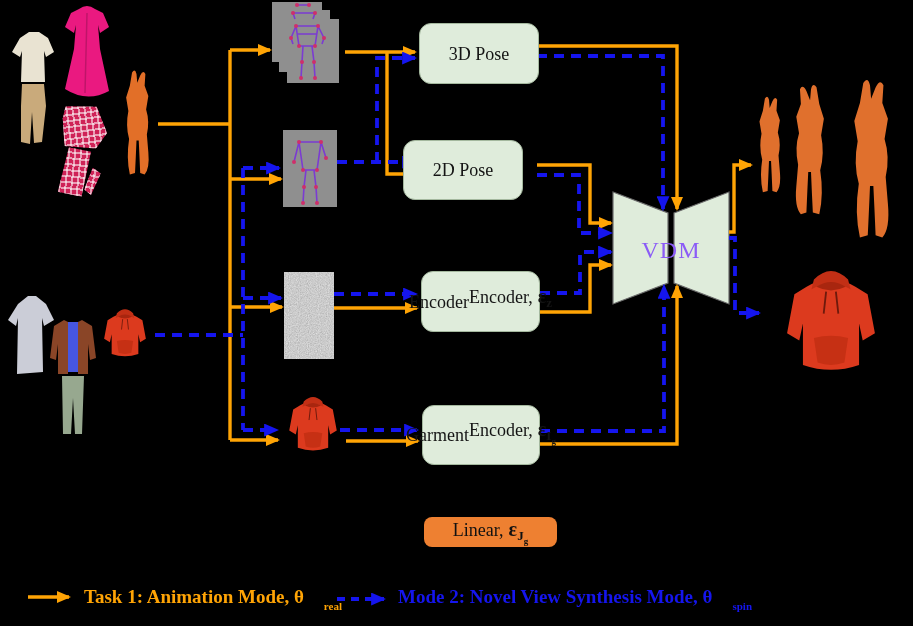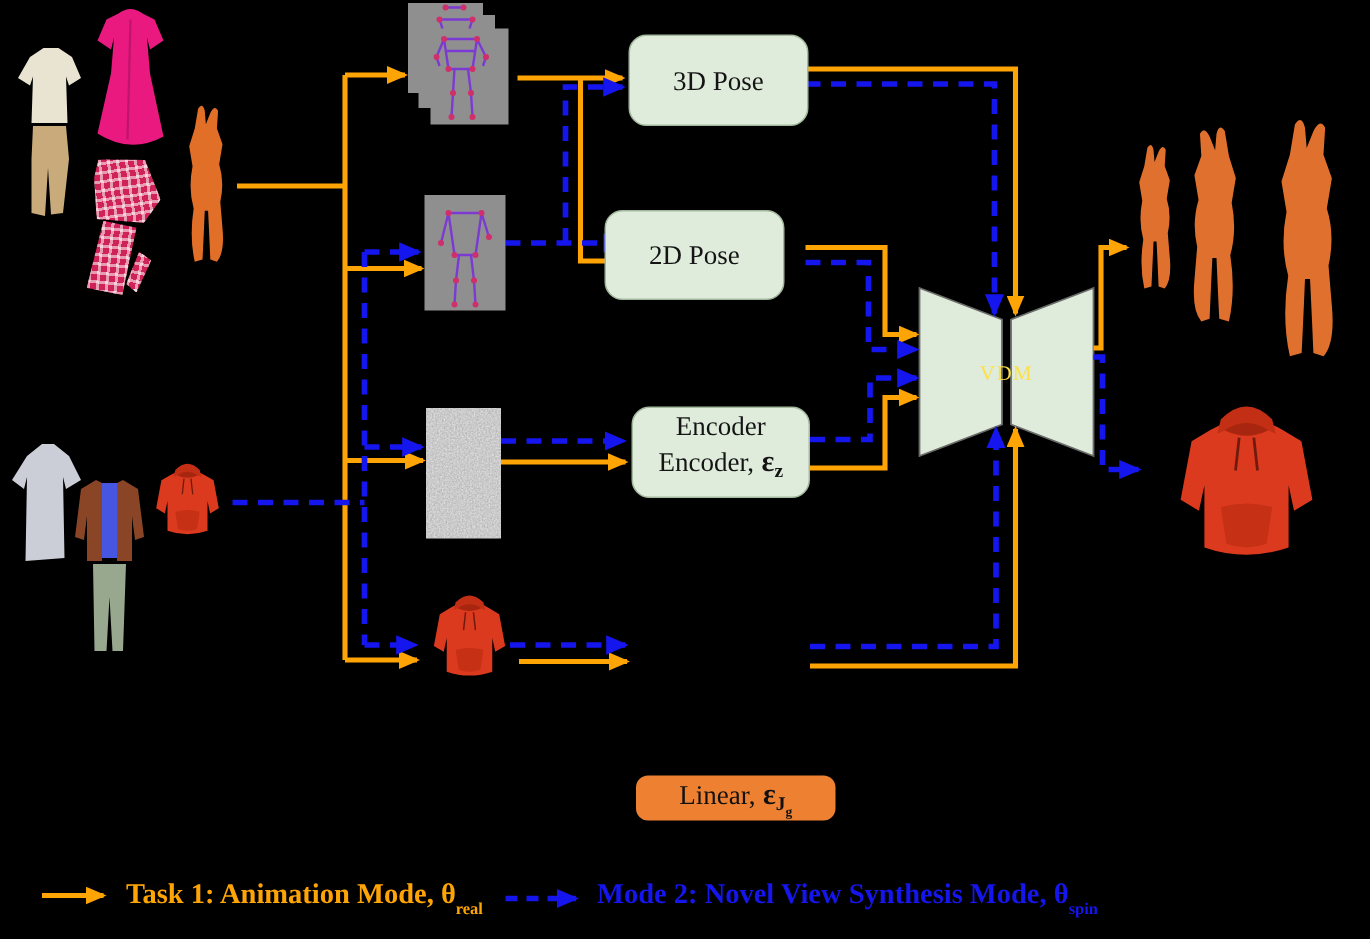--- a/index.html
+++ b/index.html
@@ -9,43 +9,43 @@
   svg{display:block;}
   
   path.o{stroke:var(--task1-orange,#ffa405);stroke-width:3.4;fill:none;}
   path.b{stroke:var(--task2-blue,#1515ee);stroke-width:3.8;fill:none;stroke-dasharray:10 7;}
   path.b.lg{stroke-dasharray:8 6;}
   .mo{fill:var(--task1-orange,#ffa405);}
   .mb{fill:var(--task2-blue,#1515ee);}
   polygon.vdm{fill:var(--vdm-fill,#dfecdb);stroke:var(--vdm-border,#6b6b6b);stroke-width:1.2;}
   
   .enc{position:absolute;background:var(--encoder-fill,#dfecdb);border:1.6px solid var(--encoder-border,#a4b89e);
-       border-radius:12px;display:flex;flex-direction:column;align-items:center;justify-content:center;
+       border-radius:12px;display:flex;flex-direction:row;align-items:center;justify-content:center;
        color:#141414;font-size:18px;line-height:24px;text-align:left;}
   .eps{font-weight:bold;font-size:20px;margin-left:5px;}
   .s1{font-size:13px;font-weight:bold;vertical-align:-4px;}
   .s2{font-size:9px;font-weight:bold;vertical-align:-8px;}
   .linear{position:absolute;background:var(--linear-fill,#ee8031);border-radius:8px;color:#111;
           display:flex;align-items:center;justify-content:center;font-size:18px;}
-  .vdmlabel{position:absolute;color:#fde047;font-size:14px;letter-spacing:1px;display:flex;
+  .vdmlabel{position:absolute;color:#8b5cf6;font-size:24px;letter-spacing:1px;display:flex;
             align-items:center;justify-content:center;text-align:center;}
   
   .posebox{position:absolute;background:var(--pose-frame-gray,#8f8f8f);}
   .bones{stroke:var(--skeleton-bone,#7b3bd2);stroke-width:1.6;fill:none;}
   .joint{fill:var(--skeleton-joint,#cf2f6a);}
   .imgblk{position:absolute;}
   
   .plaid{position:absolute;background:
      repeating-linear-gradient(90deg,rgba(255,255,255,.55) 0 2px,rgba(0,0,0,0) 2px 6px),
      repeating-linear-gradient(0deg,rgba(255,255,255,.55) 0 2px,rgba(0,0,0,0) 2px 6px),#cf2257;}
   
   .legend{position:absolute;font-weight:bold;font-size:19px;white-space:nowrap;}
   .t1{color:var(--task1-orange,#ffa405);}
   .t2{color:var(--task2-blue,#1515ee);}
-  .lgsub{font-size:11px;vertical-align:-7px;}
+  .lgsub{font-size:11px;vertical-align:-7px;margin-left:20px;}
 </style>
 </head>
 <body>
 
 <div class="canvas">
 
   <svg width="0" height="0" style="position:absolute">
     <defs>
       <symbol id="figshape" viewBox="0 0 50 150">
         <path d="M19,8 Q23,2 25,10 L26,22 L30,12 Q34,4 37,10 L36,26 L41,40 L38,58 Q43,74 39,92 L41,116 Q43,138 36,146 L30,144 Q29,120 28,100 L25,100 Q24,124 23,144 L16,146 Q11,124 15,98 Q10,80 14,60 L11,42 L16,26 Z"></path>
@@ -222,20 +222,24 @@
   <div class="enc" style="left:419px;top:23px;width:118px;height:59px">
     <span>3D Pose</span>
   </div>
   <div class="enc" style="left:403px;top:140px;width:118px;height:58px">
     <span>2D Pose</span>
   </div>
   <div class="enc" style="left:421px;top:271px;width:117px;height:59px">
     <span>Encoder</span>
     <span><span>Encoder,</span><span class="eps">ε</span><span class="s1">z</span><span class="s2"></span></span>
   </div>
+  <div class="enc" style="left:422px;top:405px;width:116px;height:58px">
+    <span>Garment</span>
+    <span><span>Encoder,</span><span class="eps">ε</span><span class="s1">I</span><span class="s2">g</span></span>
+  </div>
 
   <div class="vdmlabel" style="left:613px;top:235px;width:116px;height:30px">VDM</div>
 
   <div class="linear" style="left:424px;top:517px;width:133px;height:30px">
     <span><span>Linear,</span><span class="eps">ε</span><span class="s1">J</span><span class="s2">g</span></span>
   </div>
 
   <div class="imgblk" style="left:752px;top:92px">
     <svg width="34" height="104" viewBox="0 0 50 150">
         <use href="#figshape" fill="#e0702d"></use>

